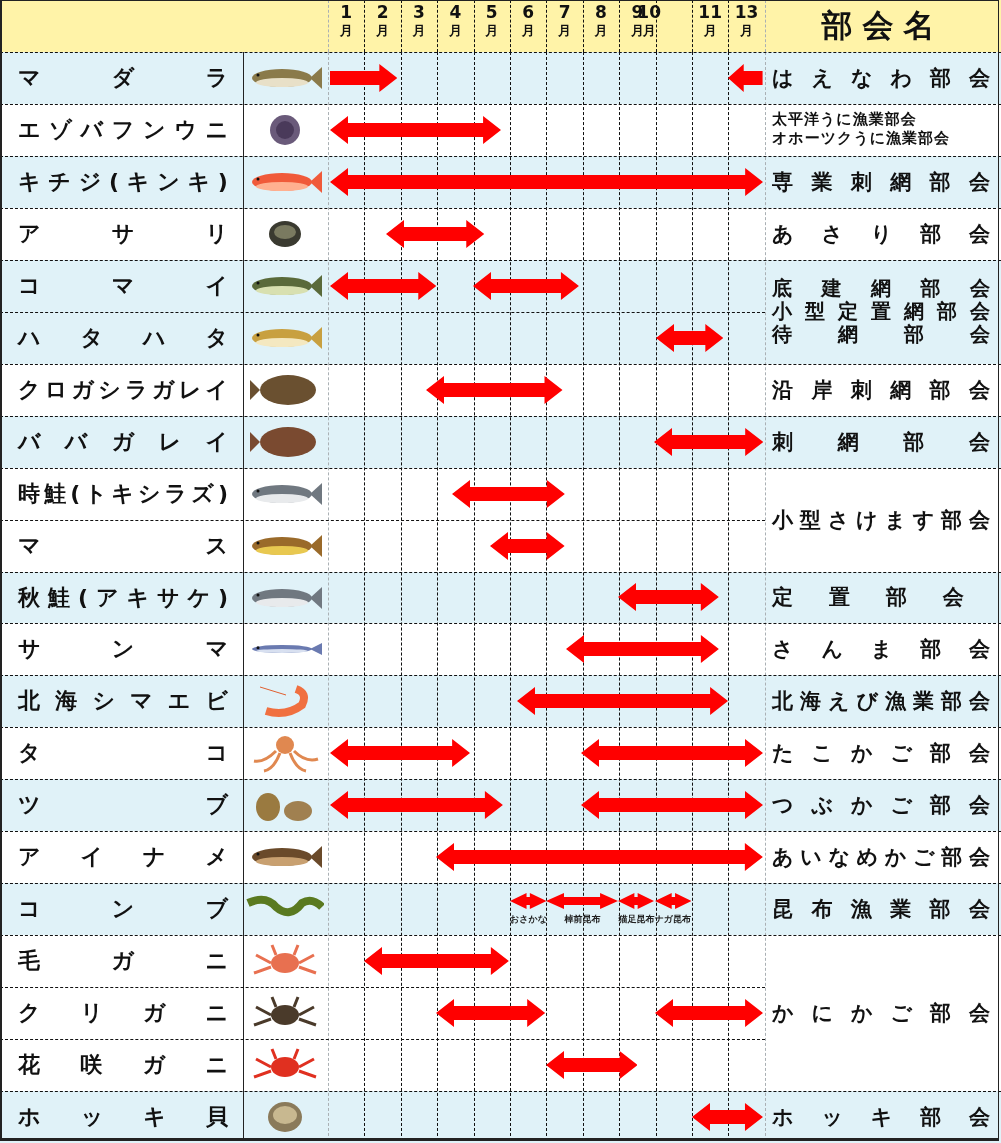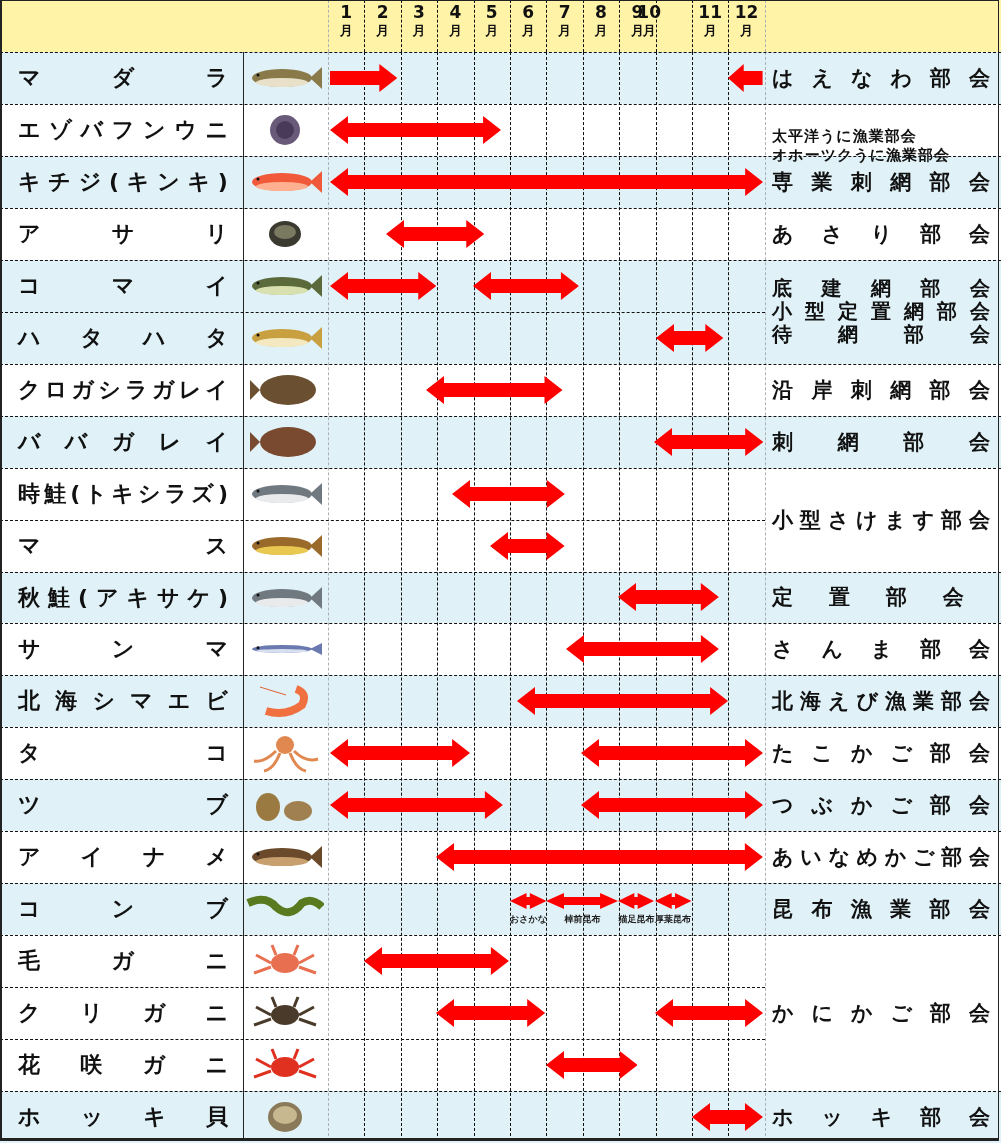--- a/index.html
+++ b/index.html
@@ -74,24 +74,25 @@
         </div>
         <div class="h-month" style="left: 631px;">
           <span class="num">10</span>
           <span class="tsuki">月</span>
         </div>
         <div class="h-month" style="left: 692px;">
           <span class="num">11</span>
           <span class="tsuki">月</span>
         </div>
         <div class="h-month" style="left: 728.4px;">
-          <span class="num">12</span>
-          <span class="tsuki">月</span>
-        </div>
-      </div>
+          <span class="num">13</span>
+          <span class="tsuki">月</span>
+        </div>
+      </div>
+    <div class="h-bukai">部会名</div>
   </div>
   <div id="rows">
       <div class="row blue" style="top: 52px;">
         <div class="name">
           <span>マ</span>
           <span>ダ</span>
           <span>ラ</span>
         </div>
         <div class="pic">
           <svg viewBox="0 0 78 40" width="78" height="40">
@@ -588,21 +589,21 @@
         <svg viewBox="0 0 36.03600000000006 28" preserveAspectRatio="none">
           <polygon points="0,14 16.380000000000024,0 16.380000000000024,7 19.656000000000034,7 19.656000000000034,0 36.03600000000006,14 19.656000000000034,28 19.656000000000034,21 16.380000000000024,21 16.380000000000024,28" fill="#ff0000"></polygon>
         </svg>
       </div>
       <div class="kombu-label" style="left: 618.472px; width: 36.036px; top: 913.2px;">猫足昆布</div>
       <div class="arrow" style="left: 654.508px; width: 36.764px; height: 16px; top: 893.2px;">
         <svg viewBox="0 0 36.763999999999896 28" preserveAspectRatio="none">
           <polygon points="0,14 16.71090909090904,0 16.71090909090904,7 20.053090909090855,7 20.053090909090855,0 36.763999999999896,14 20.053090909090855,28 20.053090909090855,21 16.71090909090904,21 16.71090909090904,28" fill="#ff0000"></polygon>
         </svg>
       </div>
-      <div class="kombu-label" style="left: 654.508px; width: 36.764px; top: 913.2px;">厚葉昆布</div>
+      <div class="kombu-label" style="left: 654.508px; width: 36.764px; top: 913.2px;">ナガ昆布</div>
       <div class="arrow" style="left: 364.4px; width: 144.872px; height: 28px; top: 947.125px;">
         <svg viewBox="0 0 144.87200000000007 28" preserveAspectRatio="none">
           <polygon points="0,14 18,0 18,7 126.87200000000007,7 126.87200000000007,0 144.87200000000007,14 126.87200000000007,28 126.87200000000007,21 18,21 18,28" fill="#ff0000"></polygon>
         </svg>
       </div>
       <div class="arrow" style="left: 436.472px; width: 109.2px; height: 28px; top: 999.075px;">
         <svg viewBox="0 0 109.20000000000005 28" preserveAspectRatio="none">
           <polygon points="0,14 18,0 18,7 91.20000000000005,7 91.20000000000005,0 109.20000000000005,14 91.20000000000005,28 91.20000000000005,21 18,21 18,28" fill="#ff0000"></polygon>
         </svg>
       </div>
@@ -628,21 +629,21 @@
           <div class="spread">
             <span>は</span>
             <span>え</span>
             <span>な</span>
             <span>わ</span>
             <span>部</span>
             <span>会</span>
           </div>
         </div>
       </div>
-      <div class="bukai" style="top: 119px; height: 53px;">
+      <div class="bukai" style="top: 102px; height: 53px;">
         <div style="width: 100%;">
           <div class="small">太平洋うに漁業部会</div>
           <div class="small">オホーツクうに漁業部会</div>
         </div>
       </div>
       <div class="bukai" style="top: 155.9px; height: 51.95px;">
         <div style="width: 100%;">
           <div class="spread">
             <span>専</span>
             <span>業</span>

